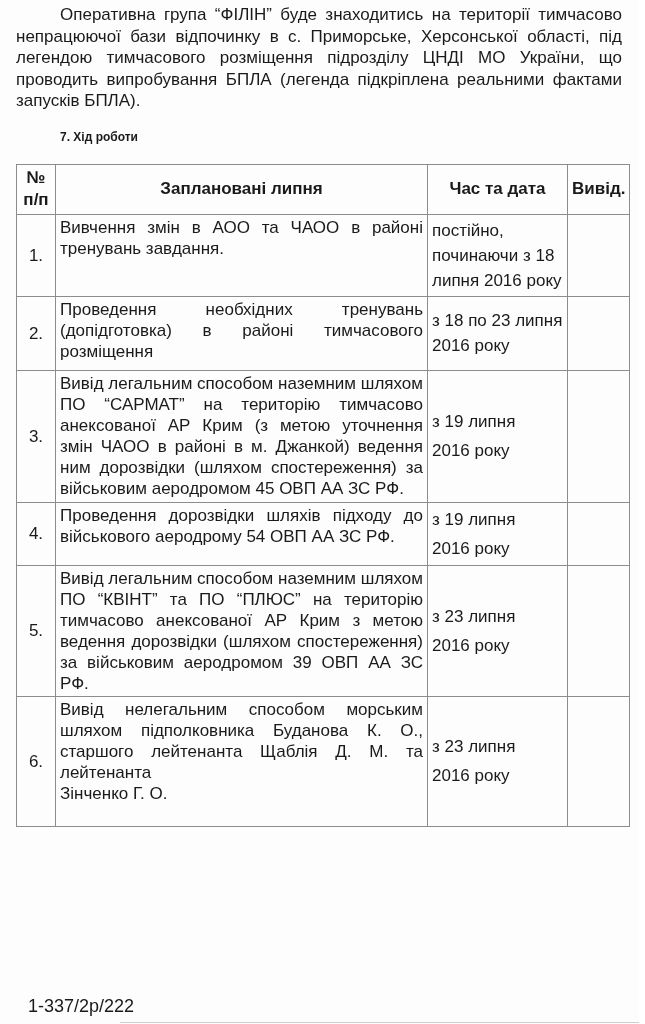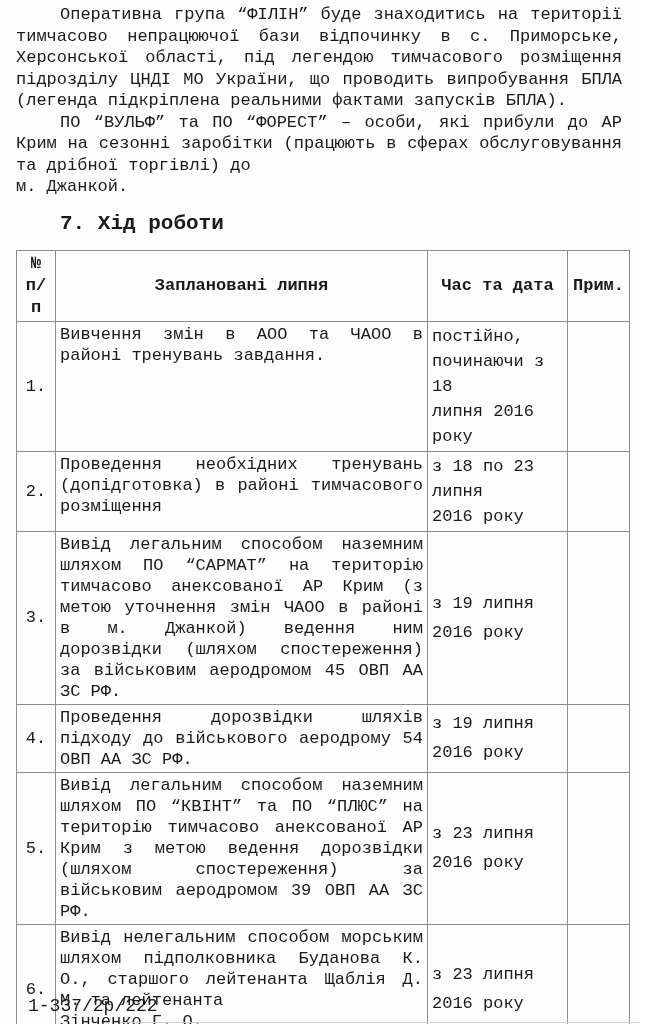--- a/index.html
+++ b/index.html
@@ -6,38 +6,38 @@
     margin: 0;
     padding: 0;
     background: #ffffff;
   }
   .page {
     position: relative;
     width: 639px;
     height: 1024px;
     background: #fdfdfd;
     color: #1a1a1a;
-    font-family: Liberation Mono, monospace;
+    font-family: Liberation Sans, sans-serif;
     overflow: hidden;
     box-sizing: border-box;
   }
   .content {
     padding: 4px 17px 0 16px;
   }
   p.body-par {
     margin: 0;
     font-size: 17px;
     line-height: 21.5px;
     text-align: justify;
     text-indent: 44px;
     white-space: pre-line;
   }
   .section-heading {
     margin: 15px 0 16px 44px;
-    font-size: 21px;
+    font-size: 12px;
     font-weight: bold;
     line-height: 21px;
   }
   table.plan {
     width: 613px;
     table-layout: fixed;
     border-collapse: collapse;
   }
   table.plan col.c-num  { width: 39px; }
   table.plan col.c-act  { width: 372px; }
@@ -101,39 +101,37 @@
     background: #cfcfcf;
   }
 </style>
 </head>
 <body>
 
 <div class="page">
   <div class="content">
 
     <p class="body-par">Оперативна група “ФІЛІН” буде знаходитись на території тимчасово непрацюючої бази відпочинку в с. Приморське, Херсонської області, під легендою тимчасового розміщення підрозділу ЦНДІ МО України, що проводить випробування БПЛА (легенда підкріплена реальними фактами запусків БПЛА).</p>
-    <p class="body-par">ПО “ВУЛЬФ” та ПО “ФОРЕСТ” – особи, які прибули до АР Крим на сезонні заробітки (працюють в сферах обслуговування та дрібної торгівлі) до
-м. Джанкой.</p>
 
     <div class="section-heading">7. Хід роботи</div>
 
     <table class="plan">
       <colgroup>
         <col class="c-num">
           <col class="c-act">
           <col class="c-date">
           <col class="c-note">
       </colgroup>
       <thead>
         <tr>
           <th>№
 п/п</th>
           <th>Заплановані липня</th>
           <th>Час та дата</th>
-          <th>Прим.</th>
+          <th>Вивід.</th>
         </tr>
       </thead>
       <tbody>
         <tr class="r1">
           <td class="cell-num">1.</td>
           <td class="cell-activity">Вивчення змін в АОО та ЧАОО в районі тренувань завдання.</td>
           <td class="cell-date">постійно,
 починаючи з 18
 липня 2016 року</td>
           <td class="cell-note"></td>

